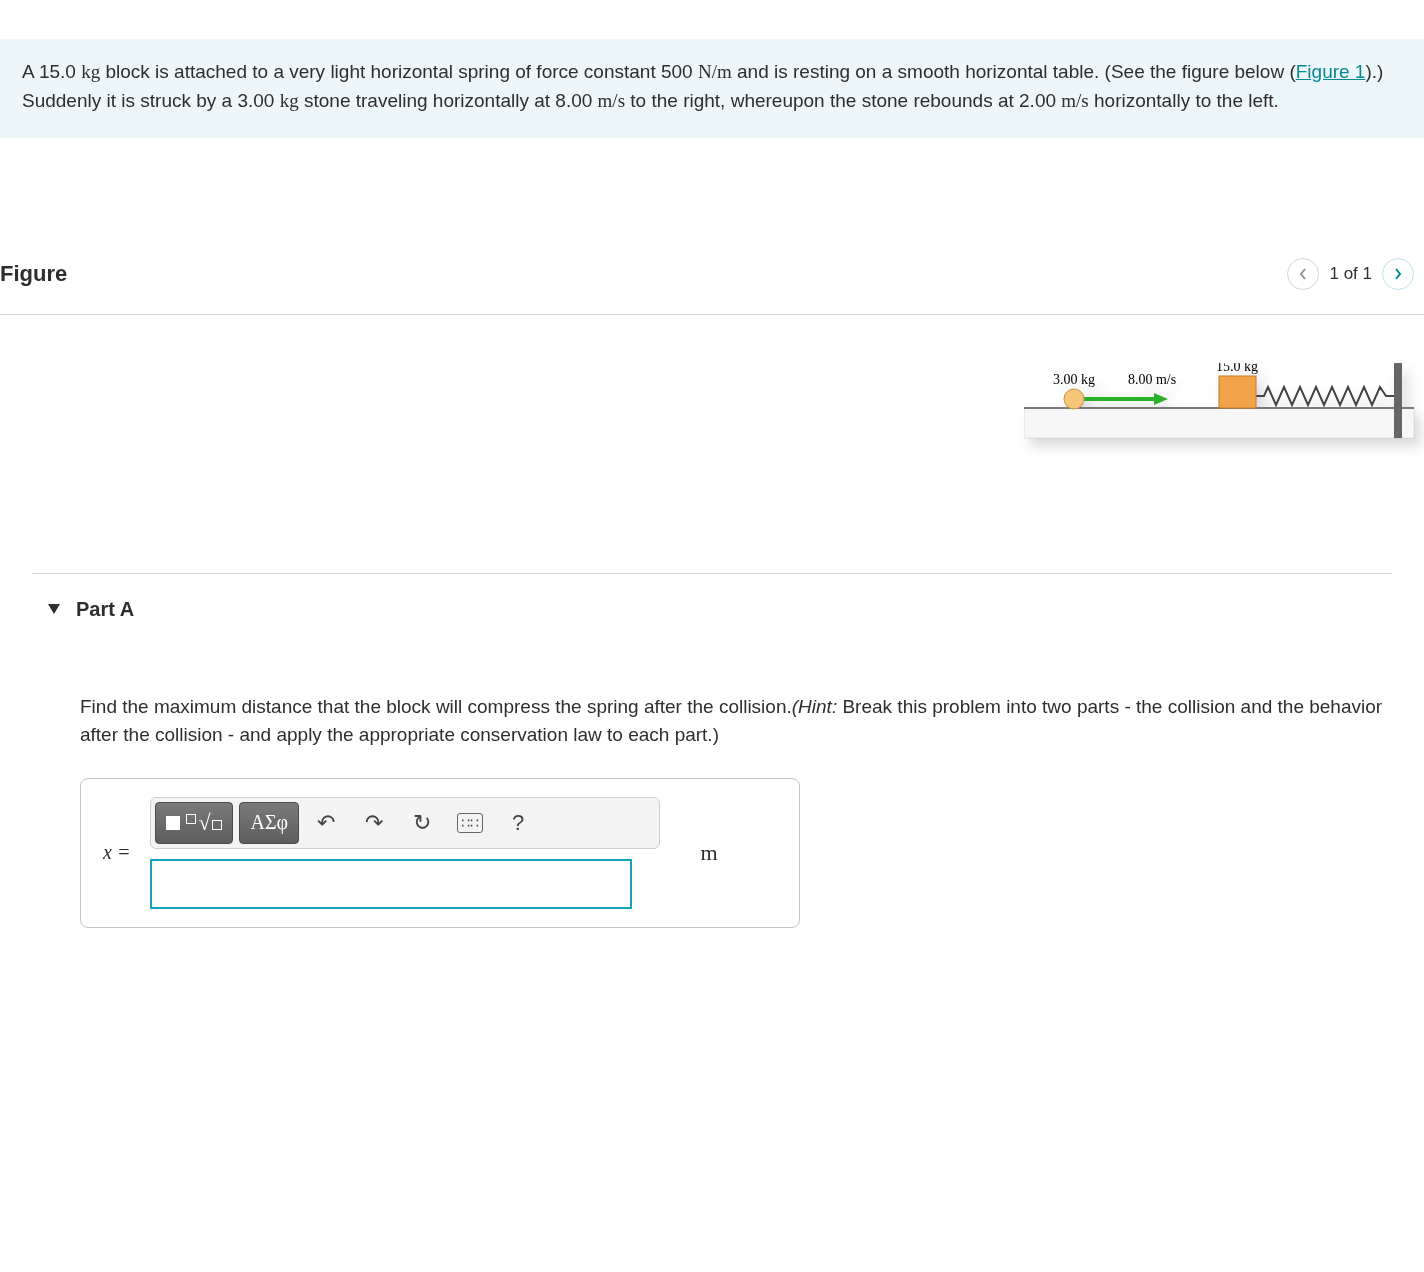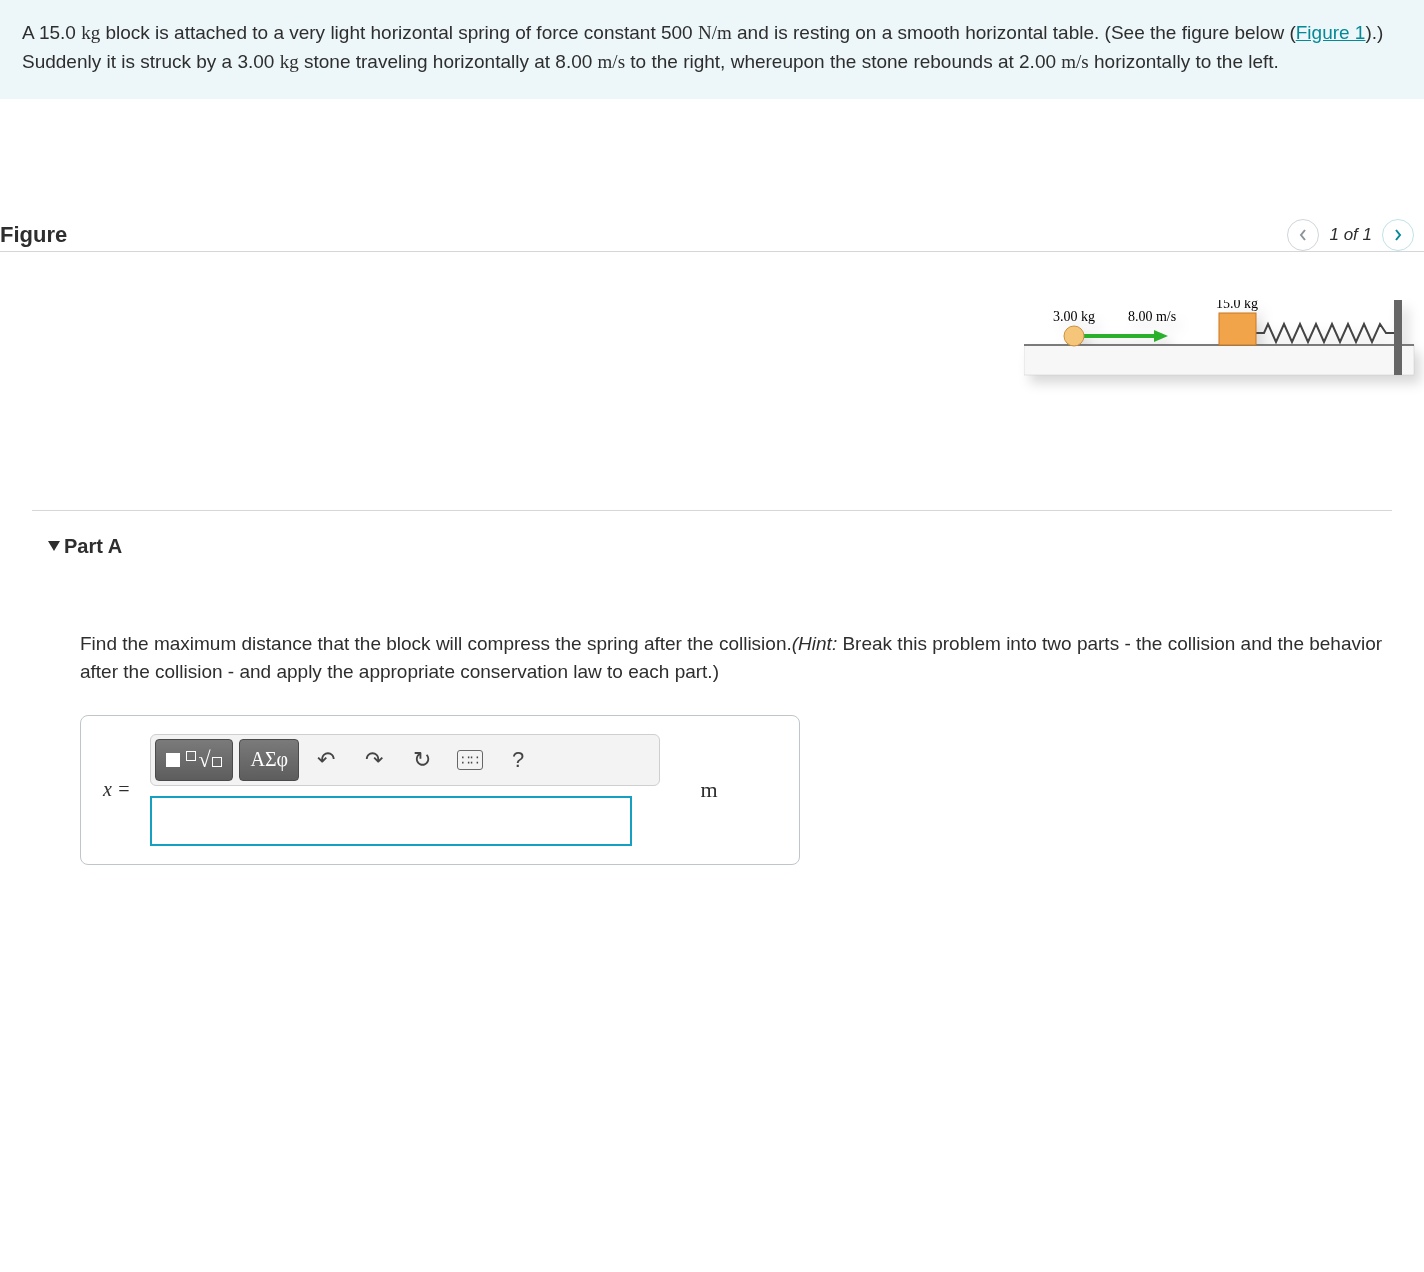--- a/index.html
+++ b/index.html
@@ -1,33 +1,33 @@
 <!DOCTYPE html>
 <html><head>
 <meta charset="utf-8">
 <style>
   * { box-sizing: border-box; margin: 0; padding: 0; }
   body { font-family: Arial, Helvetica, sans-serif; font-size: 19px; color: #2e2e2e; background: #fff; width: 1424px; }
   
-  .problem-statement { background: #edf6f8; padding: 18px 22px 22px 22px; line-height: 1.55; }
+  .problem-statement { background: #edf6f8; padding: 18px 22px 22px 22px; line-height: 1.55; margin-top: 39px; }
   .problem-statement .mathvar { font-family: Georgia, 'Times New Roman', serif; }
   .link { color: #058898; text-decoration: underline; cursor: pointer; }
   
   .figure-section { padding-top: 120px; }
-  .figure-header { display: flex; align-items: center; justify-content: space-between; padding: 0 10px 0 0; border-bottom: 1px solid #d6d6d6; }
+  .figure-header { display: flex; align-items: center; justify-content: space-between; padding: 0 10px 24px 0; border-bottom: 1px solid #d6d6d6; }
   .figure-title { font-weight: bold; font-size: 22px; }
-  .nav { display: flex; align-items: center; gap: 10px; font-size: 17px; font-style: italic; }
+  .nav { display: flex; align-items: center; gap: 10px; font-size: 17px; }
   .nav-btn { width: 32px; height: 32px; border: 1px solid #cfd6da; border-radius: 50%; display: flex; align-items: center; justify-content: center; color: #8a949a; background: #fff; cursor: pointer; }
   .nav-btn.right { color: #058898; border-color: #bfe3e8; }
   
   .figure-canvas { display: flex; justify-content: flex-end; padding-top: 48px; padding-bottom: 120px; }
   .figure-svg { filter: drop-shadow(6px 8px 6px rgba(0,0,0,0.15)); }
   
   .part-section { border-top: 1px solid #d6d6d6; margin: 0 32px 0 32px; }
-  .part-header { display: flex; align-items: center; gap: 4px; padding: 24px 0 24px 16px; font-weight: bold; font-size: 20px; }
+  .part-header { display: flex; align-items: center; gap: 16px; padding: 24px 0 24px 16px; font-weight: bold; font-size: 20px; }
   .caret { width: 0; height: 0; border-left: 6px solid transparent; border-right: 6px solid transparent; border-top: 10px solid #2e2e2e; }
   
   .part-body { padding: 12px 0 30px 48px; }
   .question { line-height: 1.5; margin-bottom: 28px; margin-top: 36px; }
   .hint-italic { font-style: italic; }
   
   .answer-box { border: 1px solid #bfc6ca; border-radius: 8px; padding: 18px 22px; width: 720px; display: flex; align-items: center; gap: 20px; }
   .eq-label { font-family: Georgia, 'Times New Roman', serif; font-style: italic; font-size: 20px; }
   
   .input-stack { display: flex; flex-direction: column; gap: 10px; }

